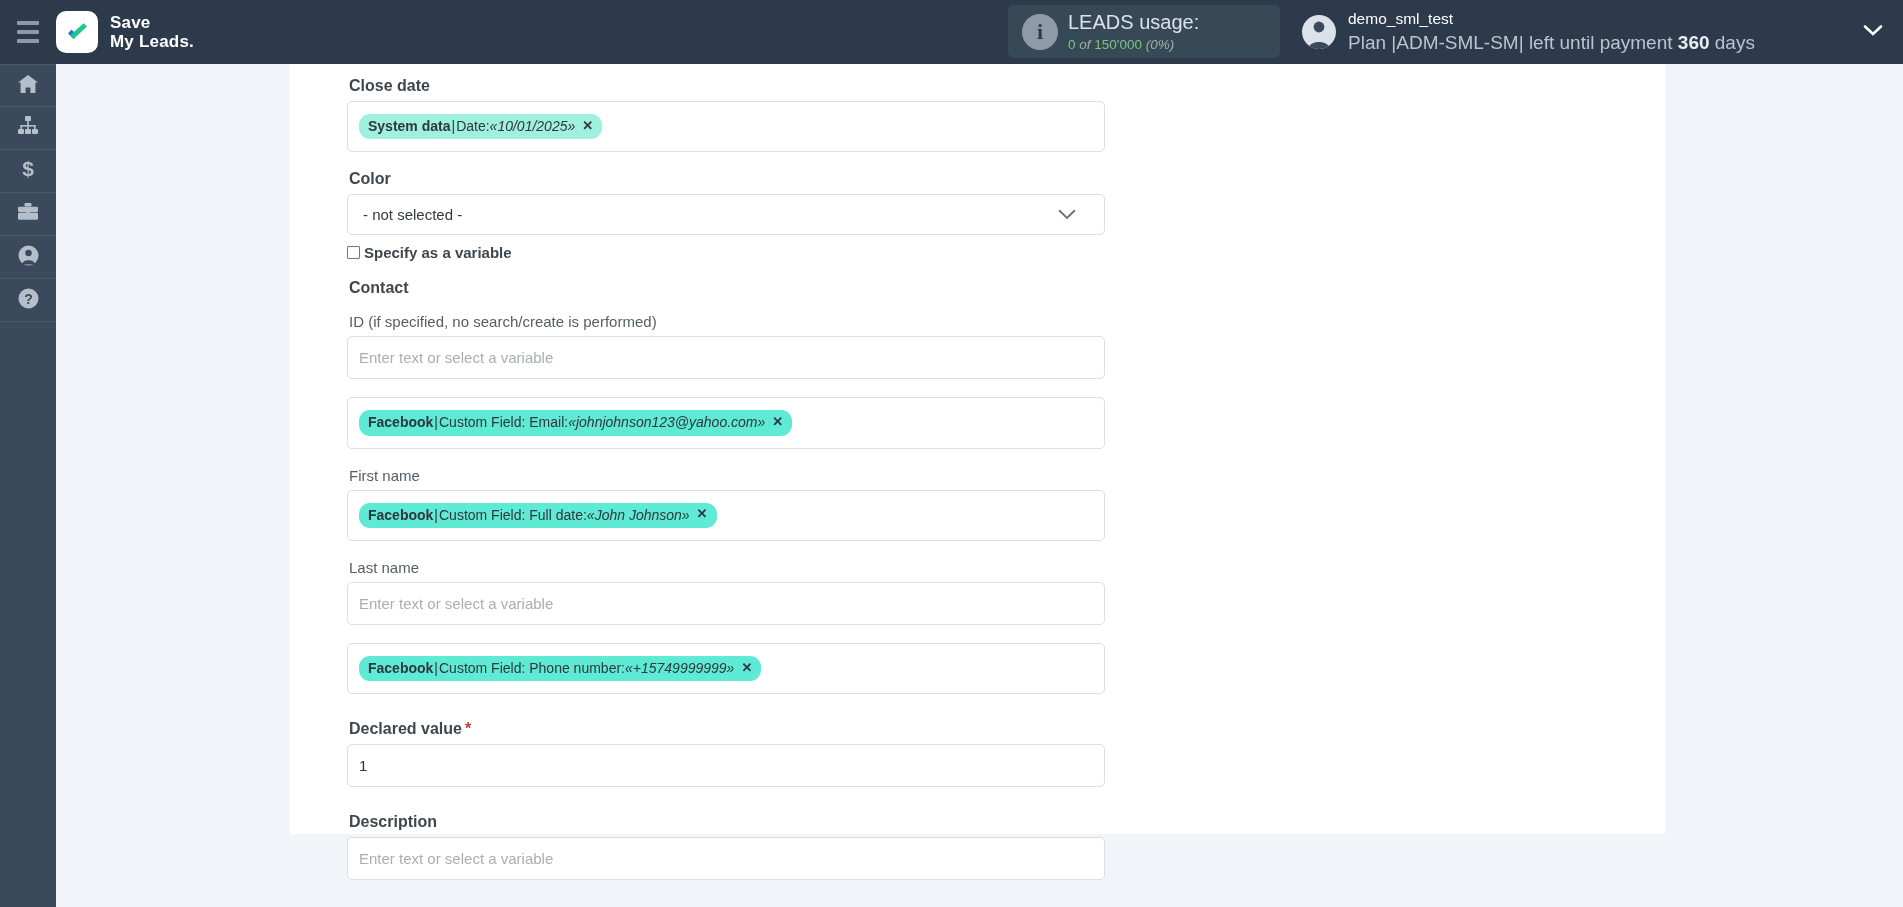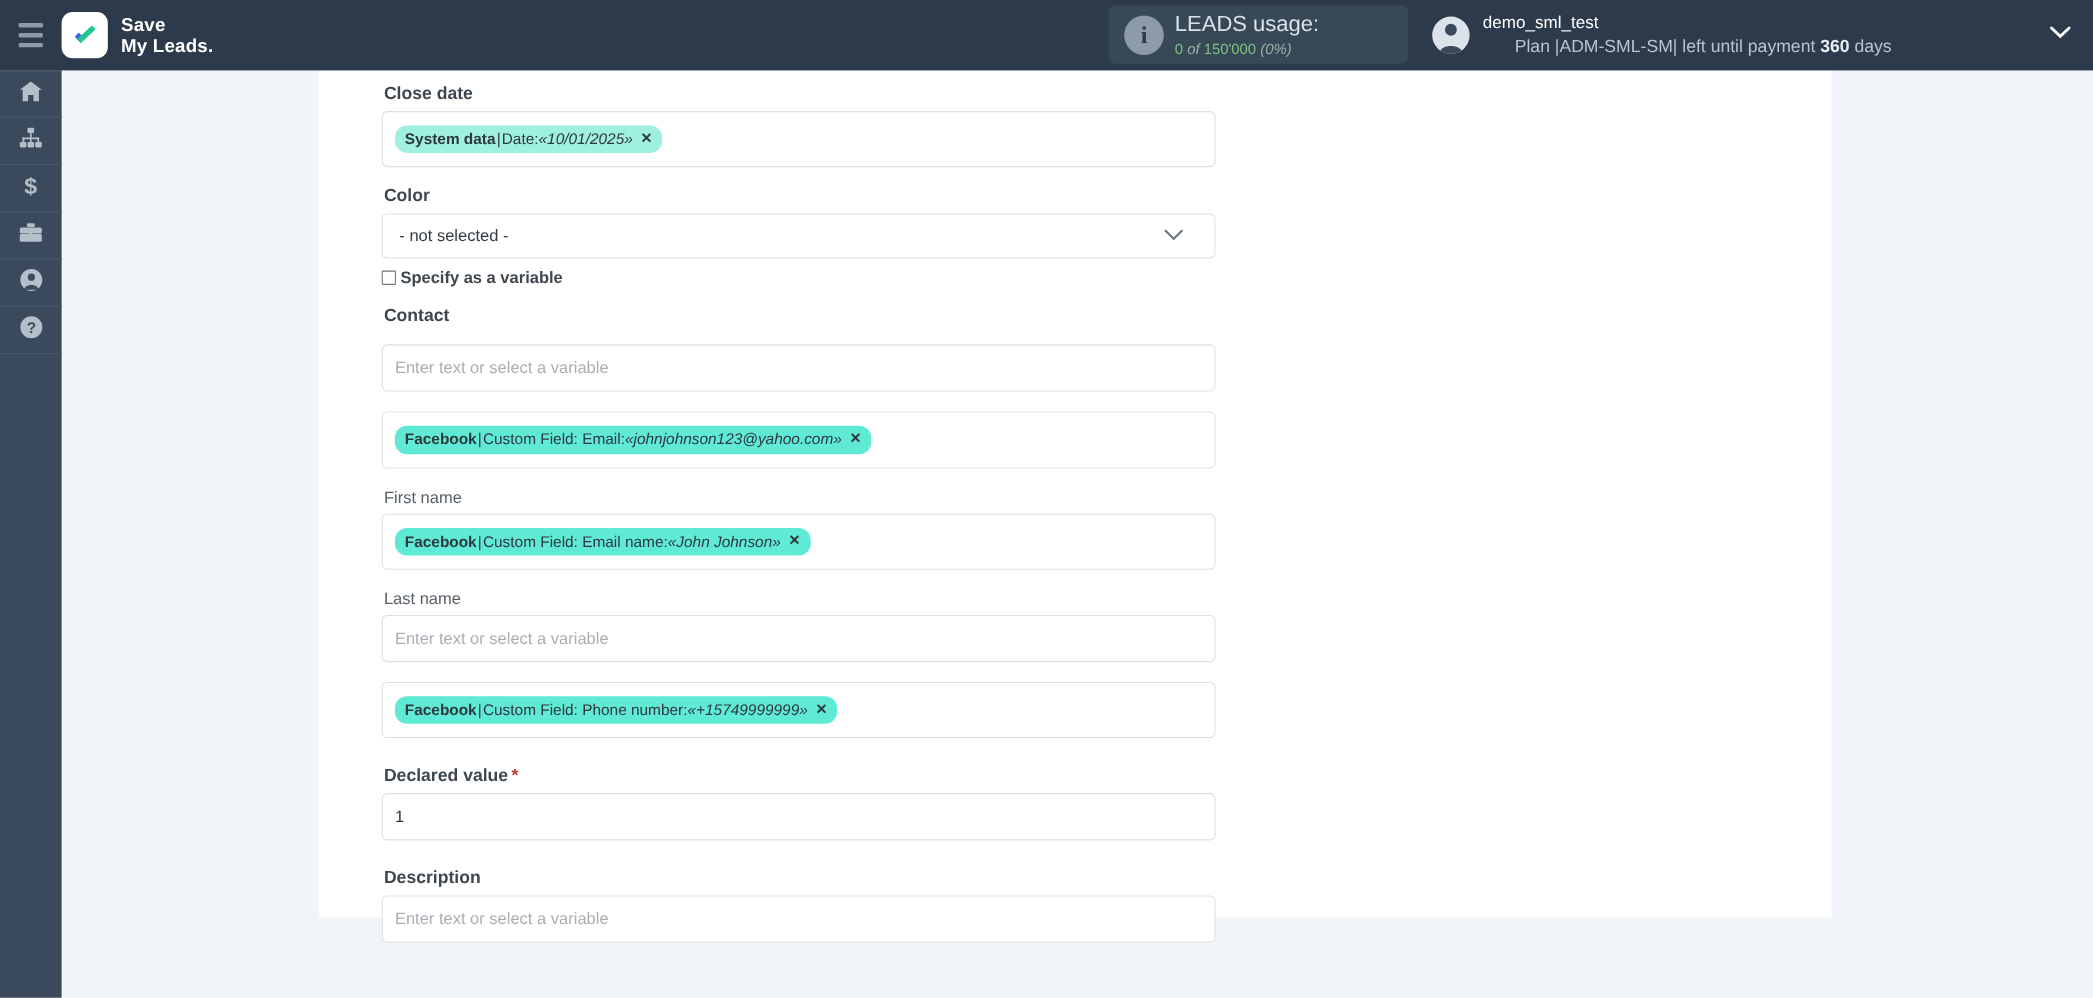--- a/index.html
+++ b/index.html
@@ -67,21 +67,21 @@
     padding-left: 12px; cursor: pointer;
   }
   .avatar {
     width: 34px; height: 34px; border-radius: 50%;
     background: #dbe2e9; flex: 0 0 auto;
     display: flex; align-items: flex-end; justify-content: center;
     overflow: hidden;
   }
   .acct-txt { line-height: 1.35; }
   .acct-name { color: #fff; font-size: 15.5px; }
-  .acct-plan { color: #b9c4cf; font-size: 16px; margin-left: 29px; }
+  .acct-plan { color: #b9c4cf; font-size: 19px; }
   .acct-plan b { color: #e8eef3; }
   .acct-caret {
     position: absolute; right: 20px; top: 50%; transform: translateY(-50%);
     color: #fff;
   }
 
   
   .rail {
     position: absolute; top: 64px; left: 0;
     width: 56px; height: 843px;
@@ -320,20 +320,21 @@
       <span class="cbox"></span>
       <span class="cblabel">Specify as a variable</span>
     </div>
 
     <div class="sp-18"></div>
 
     <div class="label sect">Contact</div>
 
     <div class="sp-10"></div>
 
+    <div class="label">ID (if specified, no search/create is performed)</div>
     <div class="field">
       <span class="ph">Enter text or select a variable</span>
     </div>
 
     <div class="sp-18"></div>
 
     <div class="field">
       <span class="chip fb">
         <b>Facebook</b>
         <span class="sep">|</span>
@@ -343,21 +344,21 @@
       </span>
     </div>
 
     <div class="sp-18"></div>
 
     <div class="label">First name</div>
     <div class="field">
       <span class="chip fb">
         <b>Facebook</b>
         <span class="sep">|</span>
-        <span>Custom Field: Email name:</span>
+        <span>Custom Field: Full date:</span>
         <span class="qv">«John Johnson»</span>
         <span class="x">✕</span>
       </span>
     </div>
 
     <div class="sp-18"></div>
 
     <div class="label">Last name</div>
     <div class="field">
       <span class="ph">Enter text or select a variable</span>

